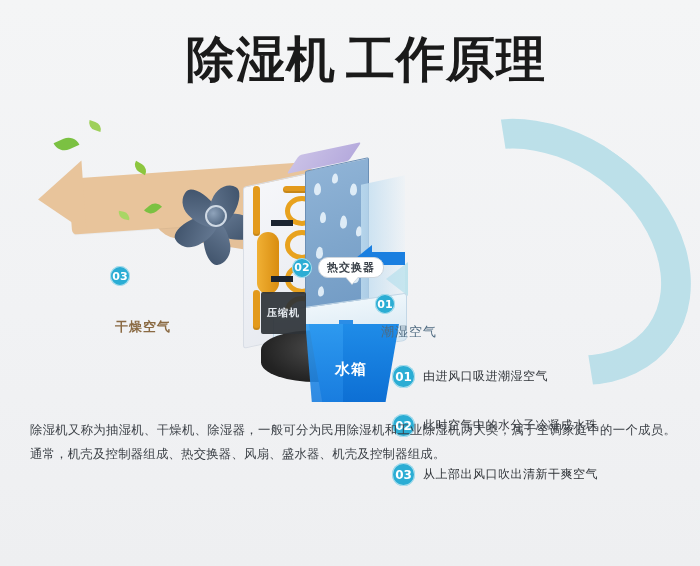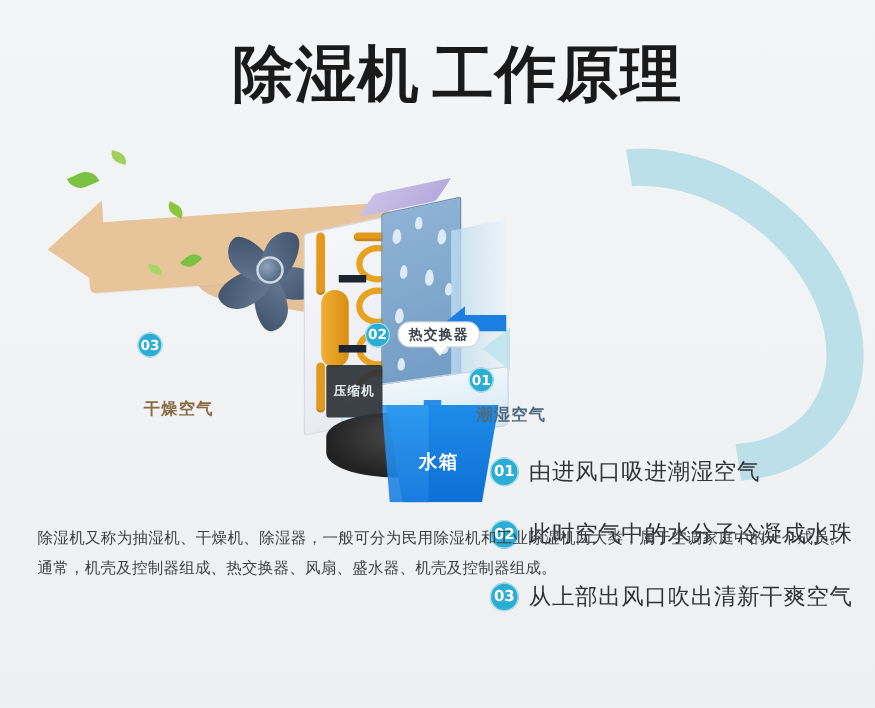--- a/index.html
+++ b/index.html
@@ -219,26 +219,26 @@
     content:"";position:absolute;left:50%;bottom:-7px;margin-left:-5px;
     width:0;height:0;border-left:6px solid transparent;border-right:6px solid transparent;
     border-top:7px solid #ffffff;
   }
   .bubble:before{
     content:"";position:absolute;left:50%;bottom:-8px;margin-left:-6px;
     width:0;height:0;border-left:7px solid transparent;border-right:7px solid transparent;
     border-top:8px solid #cfd6dd;
   }
   .lbl-dry{position:absolute;left:115px;top:208px;font-size:13px;color:#8a6a43;font-weight:bold;letter-spacing:1px;}
-  .lbl-humid{position:absolute;left:381px;top:213px;font-size:13px;color:#4e6a80;font-weight:bold;letter-spacing:1px;}
+  .lbl-humid{position:absolute;left:381px;top:213px;font-size:13px;color:#4e6a80;font-weight:normal;letter-spacing:1px;}
 
   
   .legend{position:absolute;left:392px;top:255px;width:300px;}
   .legend-row{display:flex;align-items:center;gap:8px;margin-bottom:26px;}
-  .legend-text{font-size:18px;color:#2f3338;letter-spacing:.5px;
+  .legend-text{font-size:12px;color:#2f3338;letter-spacing:.5px;
                font-family:"DejaVu Sans","Liberation Sans",sans-serif;}
 
   
   .copy{position:absolute;left:30px;top:418px;width:646px;}
   .para{
     font-size:12.4px;line-height:24px;color:#3a3f45;
     letter-spacing:.2px;margin:0 0 18px 0;
     font-family:"DejaVu Sans","Liberation Sans",sans-serif;
     text-align:justify;
   }

